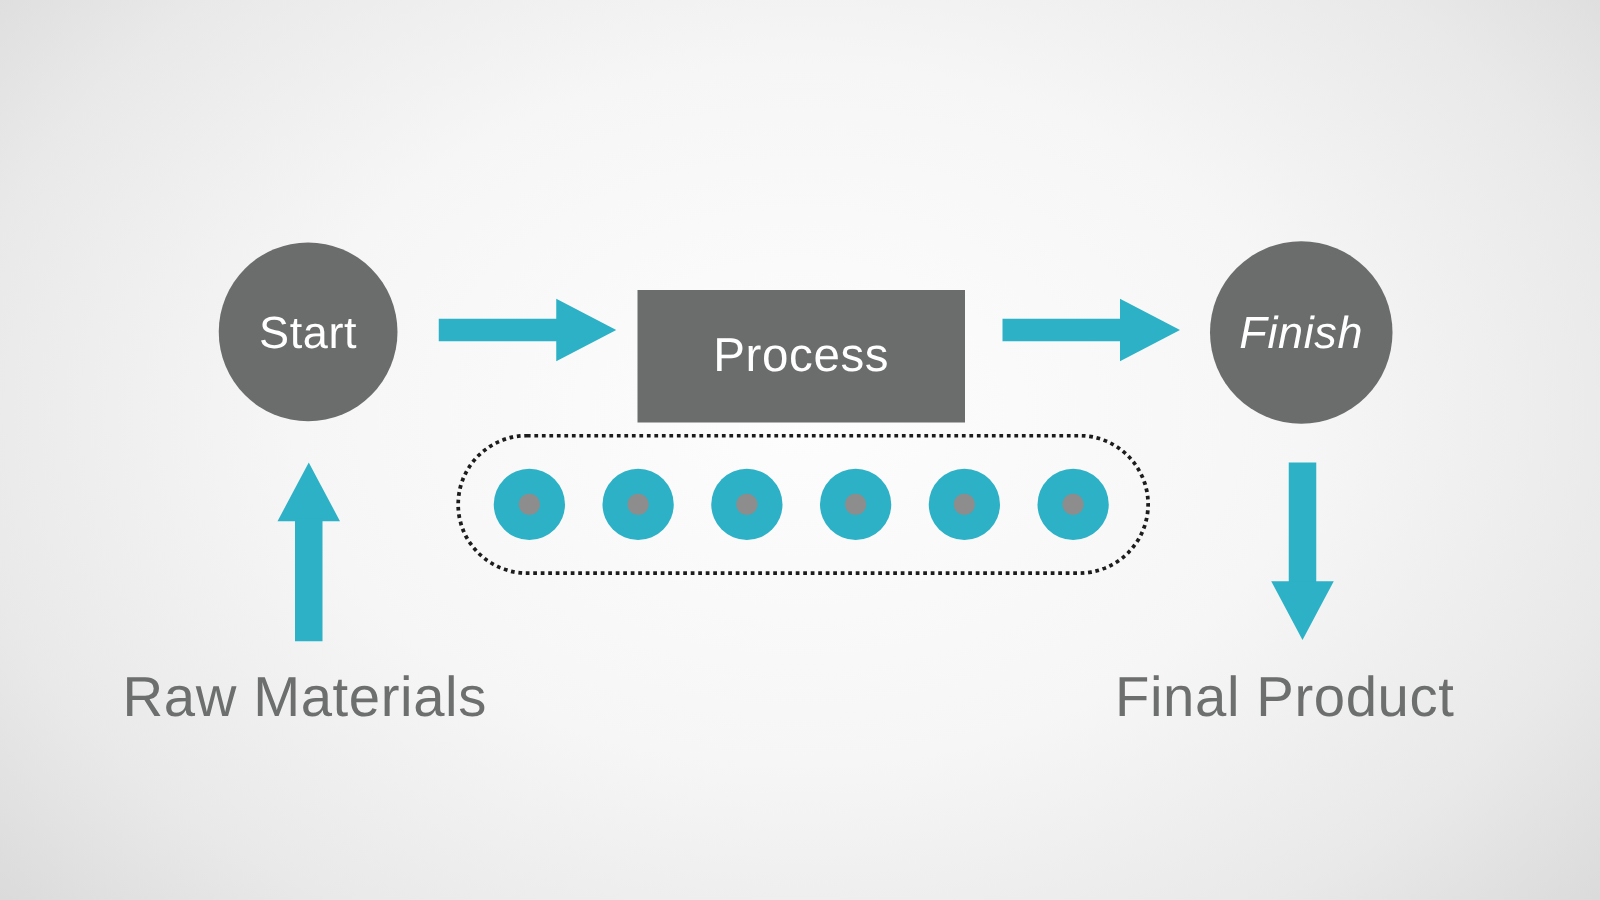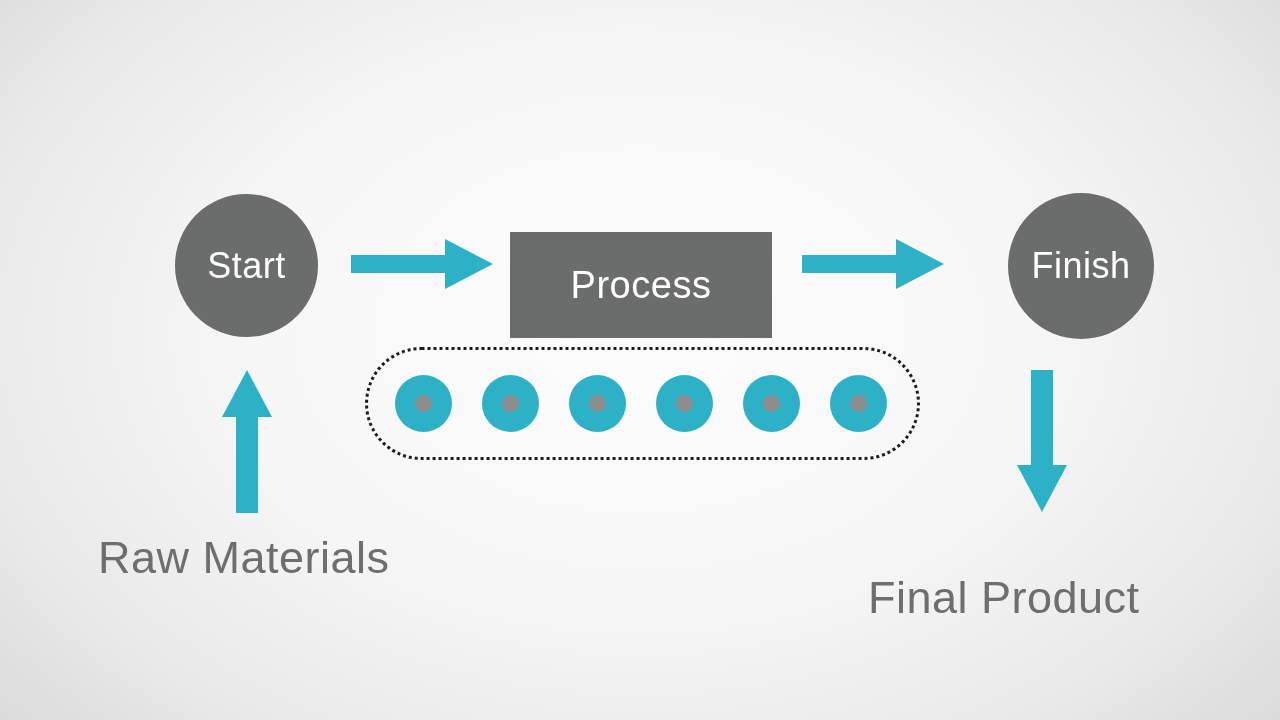--- a/index.html
+++ b/index.html
@@ -21,21 +21,21 @@
   .node{
     position:absolute;
     background:var(--node-gray);
     color:#fff;
     display:flex;align-items:center;justify-content:center;
     font-weight:400;
     letter-spacing:0.5px;
   }
   .node-circle{border-radius:50%;}
   .start-node{left:175px;top:194px;width:143px;height:143px;font-size:36px;}
-  .finish-node{left:1008px;top:193px;width:146px;height:146px;font-size:36px;}
+  .finish-node{left:968px;top:193px;width:146px;height:146px;font-size:36px;font-style:italic;}
   .process-node{left:510px;top:212px;width:262px;height:106px;font-size:38px;margin-top:20px;}
 
   
   .arrow-right{position:absolute;width:142px;height:50px;}
   .arrow-right .shaft{position:absolute;left:0;top:16px;width:98px;height:18px;background:var(--accent-teal);}
   .arrow-right .head{position:absolute;right:0;top:0;width:0;height:0;
     border-top:25px solid transparent;border-bottom:25px solid transparent;
     border-left:48px solid var(--accent-teal);}
   .arrow-1{left:351px;top:239px;}
   .arrow-2{left:802px;top:239px;}
@@ -73,21 +73,21 @@
   
   .flow-label{
     position:absolute;top:532px;
     color:var(--label-gray);
     font-size:45px;
     font-weight:400;
     letter-spacing:0.5px;
     white-space:nowrap;
   }
   .raw-label{left:98px;text-align:right;}
-  .final-label{left:868px;margin-top:40px;}
+  .final-label{left:892px;}
 </style>
 </head>
 <body>
 
 <div class="stage">
 
   <div class="node node-circle start-node">
     <span>Start</span>
   </div>
 

